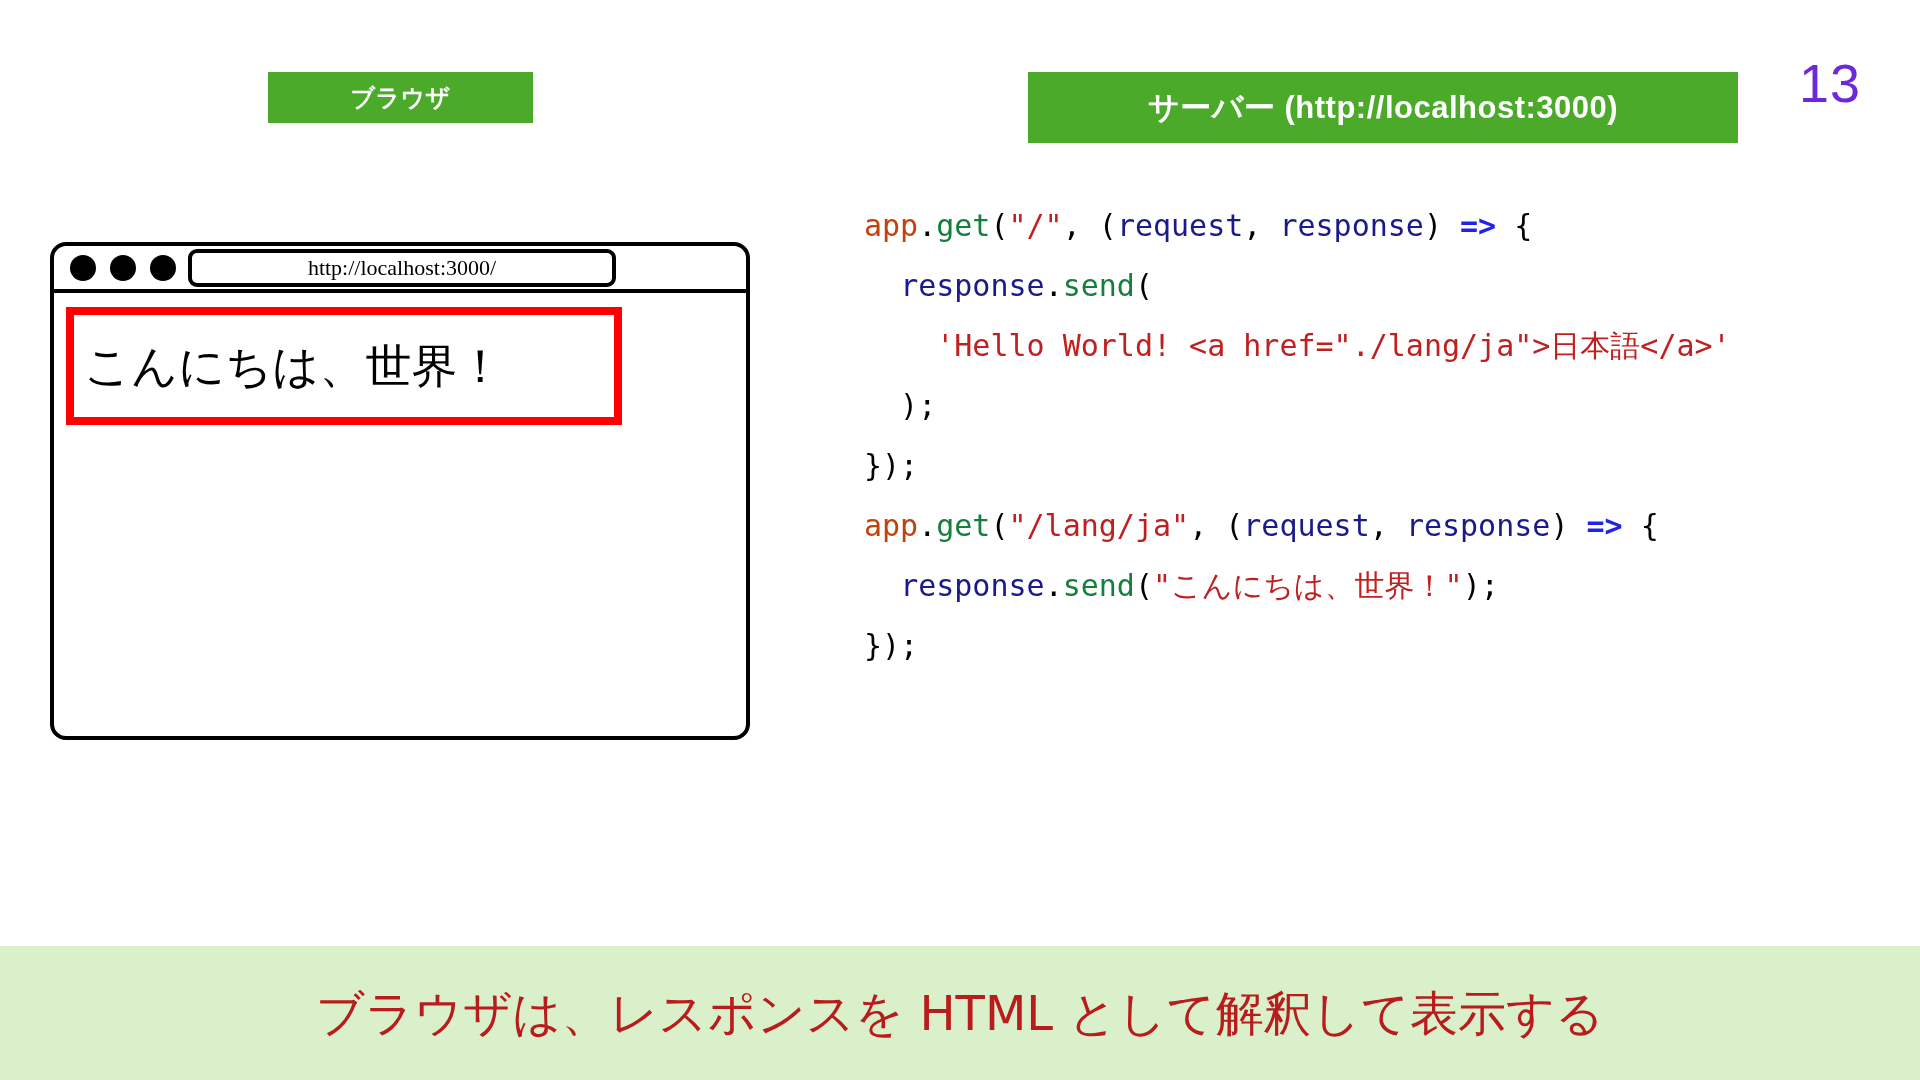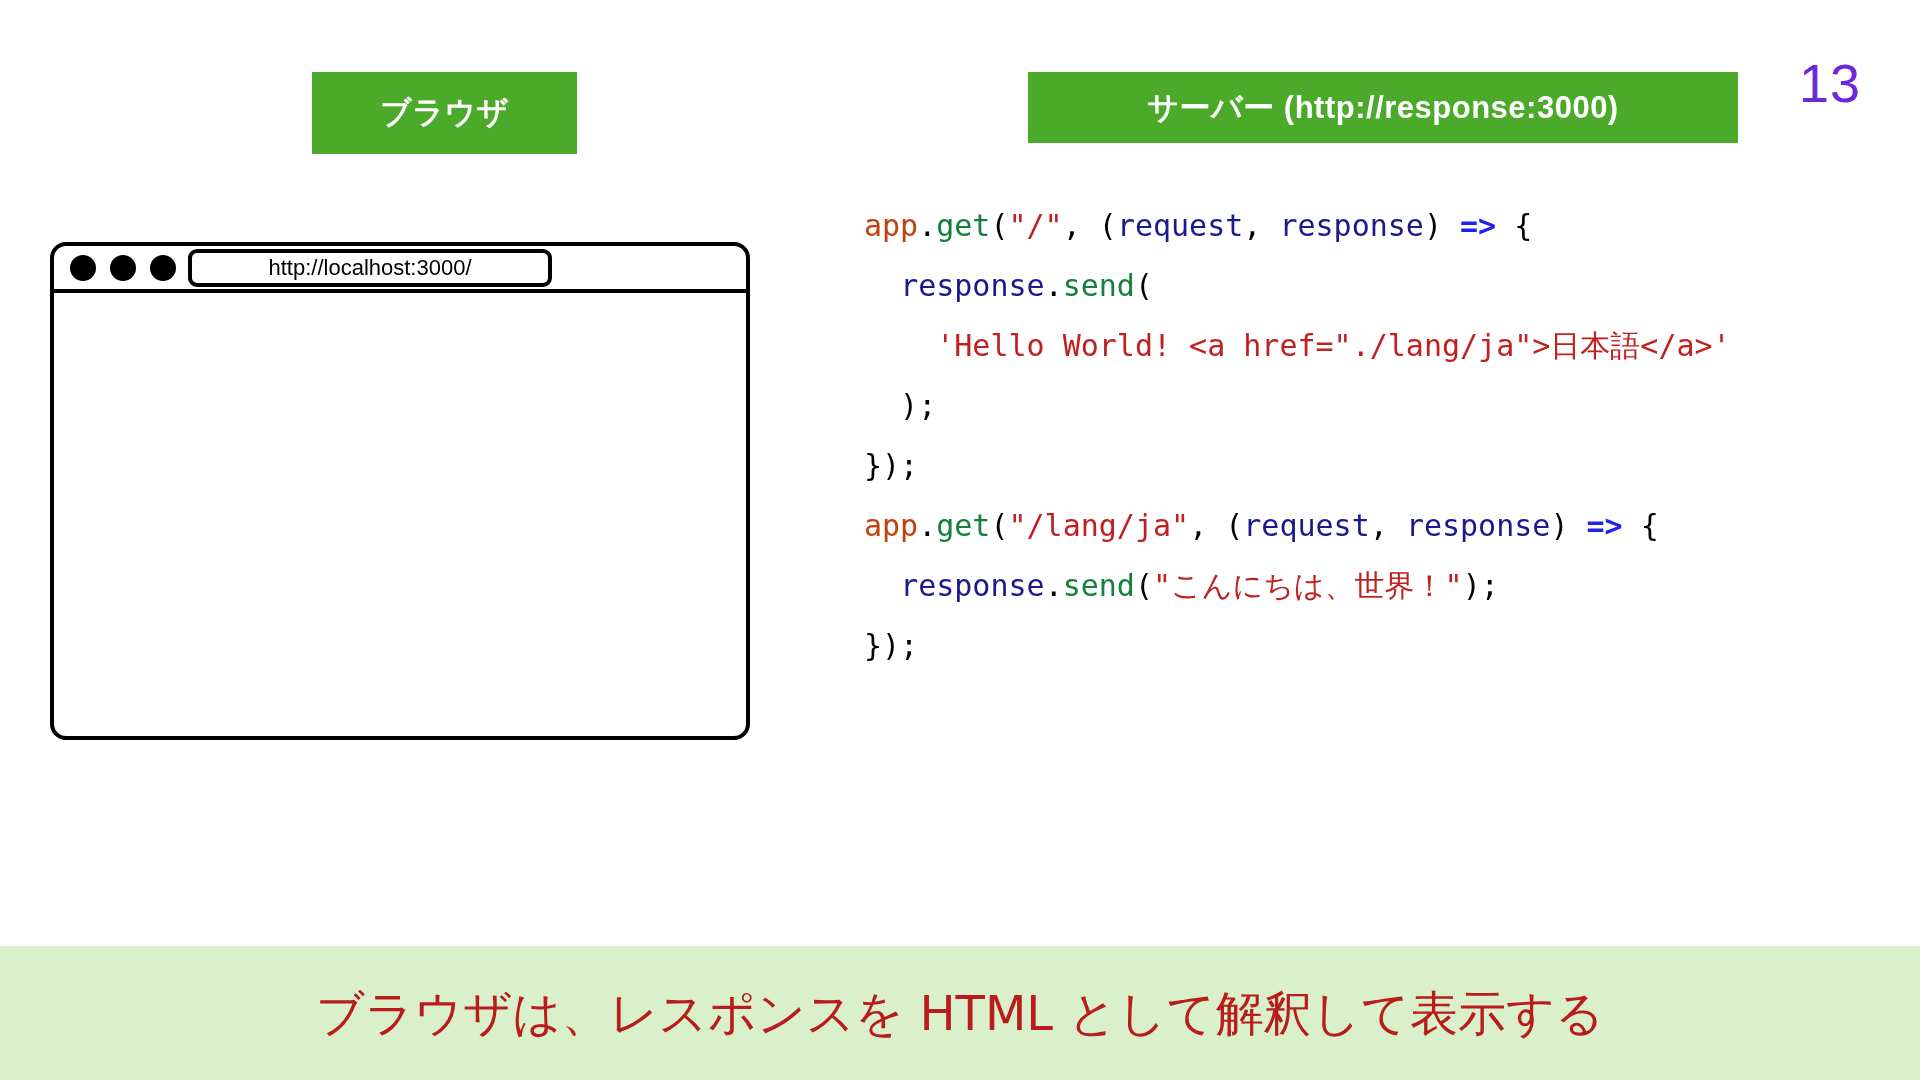--- a/index.html
+++ b/index.html
@@ -39,23 +39,22 @@
     align-items: center;
     justify-content: center;
     text-align: center;
     white-space: nowrap;
     letter-spacing: 0.5px;
   }
   #chip-browser {
     left: 268px;
     top: 72px;
     width: 265px;
-    height: 82px;
-    font-size: 31px;
-    margin-left: 44px;
+    height: 51px;
+    font-size: 24px;
   }
   #chip-server {
     left: 1028px;
     top: 72px;
     width: 710px;
     height: 71px;
     font-size: 31px;
   }
 
   
@@ -86,29 +85,30 @@
   .dot {
     width: 26px;
     height: 26px;
     border-radius: 50%;
     background: #000000;
   }
   .url-bar {
     position: absolute;
     left: 134px;
     top: 3px;
-    width: 364px;
+    width: 428px;
     height: 38px;
     border: 4px solid #000000;
     border-radius: 9px;
     box-sizing: border-box;
     display: flex;
     align-items: center;
     justify-content: center;
     background: #ffffff;
+    font-family: Liberation Serif, serif;
   }
   .url-text {
     font-size: 22px;
     color: #000000;
     line-height: 1;
   }
   .browser-viewport {
     position: relative;
     height: 443px;
   }
@@ -176,33 +176,38 @@
 </head>
 <body>
 
 <div class="slide-number">13</div>
 
 <div class="header-chip" id="chip-browser">
   <span>ブラウザ</span>
 </div>
 
 <div class="header-chip" id="chip-server">
-  <span>サーバー (http://response:3000)</span>
+  <span>サーバー (http://localhost:3000)</span>
 </div>
 
 <div class="browser-window">
   <div class="browser-chrome">
     <div class="dots">
       <span class="dot"></span>
       <span class="dot"></span>
       <span class="dot"></span>
     </div>
     <div class="url-bar">
       <span class="url-text">http://localhost:3000/</span>
     </div>
   </div>
+  <div class="browser-viewport">
+    <div class="rendered-box">
+      <span class="rendered-text">こんにちは、世界！</span>
+    </div>
+  </div>
 </div>
 
 <div class="code-block" id="code-block"><div class="code-line"><span class="tok-obj">app</span><span class="tok-punct">.</span><span class="tok-method">get</span><span class="tok-punct">(</span><span class="tok-str">"/"</span><span class="tok-punct">, (</span><span class="tok-param">request</span><span class="tok-punct">, </span><span class="tok-param">response</span><span class="tok-punct">) </span><span class="tok-arrow">=&gt;</span><span class="tok-punct"> {</span></div><div class="code-line"><span class="tok-punct">  </span><span class="tok-param">response</span><span class="tok-punct">.</span><span class="tok-method">send</span><span class="tok-punct">(</span></div><div class="code-line"><span class="tok-punct">    </span><span class="tok-str">'Hello World! &lt;a href="./lang/ja"&gt;日本語&lt;/a&gt;'</span></div><div class="code-line"><span class="tok-punct">  );</span></div><div class="code-line"><span class="tok-punct">});</span></div><div class="code-line"><span class="tok-obj">app</span><span class="tok-punct">.</span><span class="tok-method">get</span><span class="tok-punct">(</span><span class="tok-str">"/lang/ja"</span><span class="tok-punct">, (</span><span class="tok-param">request</span><span class="tok-punct">, </span><span class="tok-param">response</span><span class="tok-punct">) </span><span class="tok-arrow">=&gt;</span><span class="tok-punct"> {</span></div><div class="code-line"><span class="tok-punct">  </span><span class="tok-param">response</span><span class="tok-punct">.</span><span class="tok-method">send</span><span class="tok-punct">(</span><span class="tok-str">"こんにちは、世界！"</span><span class="tok-punct">);</span></div><div class="code-line"><span class="tok-punct">});</span></div></div>
 
 <div class="caption-band">
   <span class="caption-text">ブラウザは、レスポンスを HTML として解釈して表示する</span>
 </div>
 
 </body></html>

